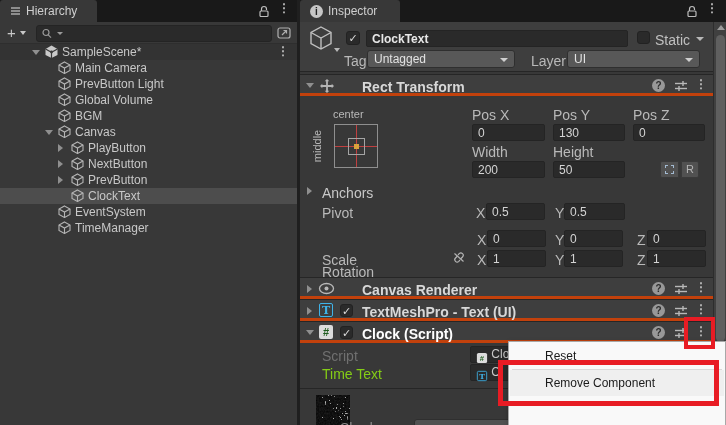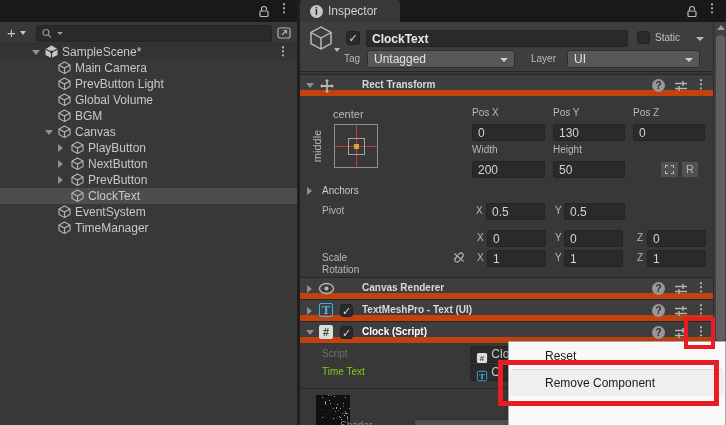--- a/index.html
+++ b/index.html
@@ -30,30 +30,30 @@
   .hrow.sel { background:#4d4d4d; }
   .hrow .rowlabel { position:absolute; top:0; font-size:12px; }
   .hrow .rowicon { position:absolute; top:1px; }
   .tri { position:absolute; width:0; height:0; }
   .tri-down { border-left:4px solid transparent; border-right:4px solid transparent; border-top:5px solid #8f8f8f; top:6px; }
   .tri-right { border-top:4px solid transparent; border-bottom:4px solid transparent; border-left:5px solid #8f8f8f; top:4px; }
   .row-kebab { position:absolute; right:8px; top:2px; }
   
   .field { position:absolute; height:17px; background:#2a2a2a; border:1px solid #242424; border-radius:2px;
            color:#d4d4d4; font-size:12px; padding:0 5px; font-family:"Liberation Sans",sans-serif; outline:none; }
-  .lbl { position:absolute; color:#b9b9b9; font-size:10px; white-space:nowrap; }
+  .lbl { position:absolute; color:#b9b9b9; font-size:14px; white-space:nowrap; }
   .boldlbl { font-weight:bold; color:#d8d8d8; }
   .chk { position:absolute; width:14px; height:14px; background:#2a2a2a; border:1px solid #222;
          border-radius:3px; color:#dcdcdc; font-size:11px; line-height:13px; text-align:center; }
   .dropdown { position:absolute; height:18px; background:#585858; border:1px solid #2f2f2f; border-radius:3px;
               color:#e2e2e2; font-size:12px; line-height:16px; padding:0 6px; }
   .dd-caret { position:absolute; right:6px; top:7px; width:0; height:0;
               border-left:4px solid transparent; border-right:4px solid transparent; border-top:4px solid #cfcfcf; }
   .comp-hdr { position:absolute; left:0; width:413px; height:22px; background:#3e3e3e;
-              border-top:1px solid #262626; border-bottom:6px solid #c2410c; }
+              border-top:1px solid #262626; border-bottom:3px solid #c2410c; }
   .help-icon { position:absolute; width:13px; height:13px; border-radius:50%; background:#989898;
                color:#2c2c2c; font-size:10px; font-weight:bold; text-align:center; line-height:13px; top:4px; }
   .preset-icon { position:absolute; top:4px; }
   .hdr-kebab { position:absolute; top:4px; width:12px; text-align:center; }
   .tmp-icon { width:14px; height:14px; border:1px solid #3fb3e8; border-radius:2px; color:#3fb3e8;
               font-family:"DejaVu Serif",serif; font-weight:bold; font-size:11px; line-height:13px; text-align:center; }
   .script-icon { width:14px; height:14px; background:#dcdcdc; border-radius:2px; color:#1e5c1e;
                  font-weight:bold; font-size:11px; line-height:14px; text-align:center; }
   .mini-icon { display:inline-block; transform:scale(.85); vertical-align:-3px; }
   
@@ -78,20 +78,32 @@
   
   .noise-thumb { position:absolute; left:16px; top:372px; width:34px; height:31px; overflow:hidden; }
   svg { display:block; }
 </style>
 </head>
 <body>
 
 <div id="app">
 
   <div class="tabbar" style="left:0; width:297px;">
+    <div class="tab" style="left:0; width:97px;">
+      <span>
+        <svg width="11" height="10">
+            <g stroke="#bdbdbd" stroke-width="1.3">
+              <line x1="1" y1="2" x2="10" y2="2"></line>
+              <line x1="1" y1="5" x2="10" y2="5"></line>
+              <line x1="1" y1="8" x2="10" y2="8"></line>
+            </g>
+          </svg>
+      </span>
+      <span>Hierarchy</span>
+    </div>
     <span class="abs" style="left:258px; top:5px;">
       <svg width="12" height="13">
           <path d="M3.5 6 V4 a2.5 2.5 0 0 1 5 0 V5" fill="none" stroke="#bdbdbd" stroke-width="1.2"></path>
           <rect x="2" y="6" width="8" height="5.5" rx="1" fill="none" stroke="#bdbdbd" stroke-width="1.2"></rect>
         </svg>
     </span>
     <span class="kebab abs" style="left:278px; top:3px;">⋮</span>
   </div>
 
   <div id="hierarchy-panel">

